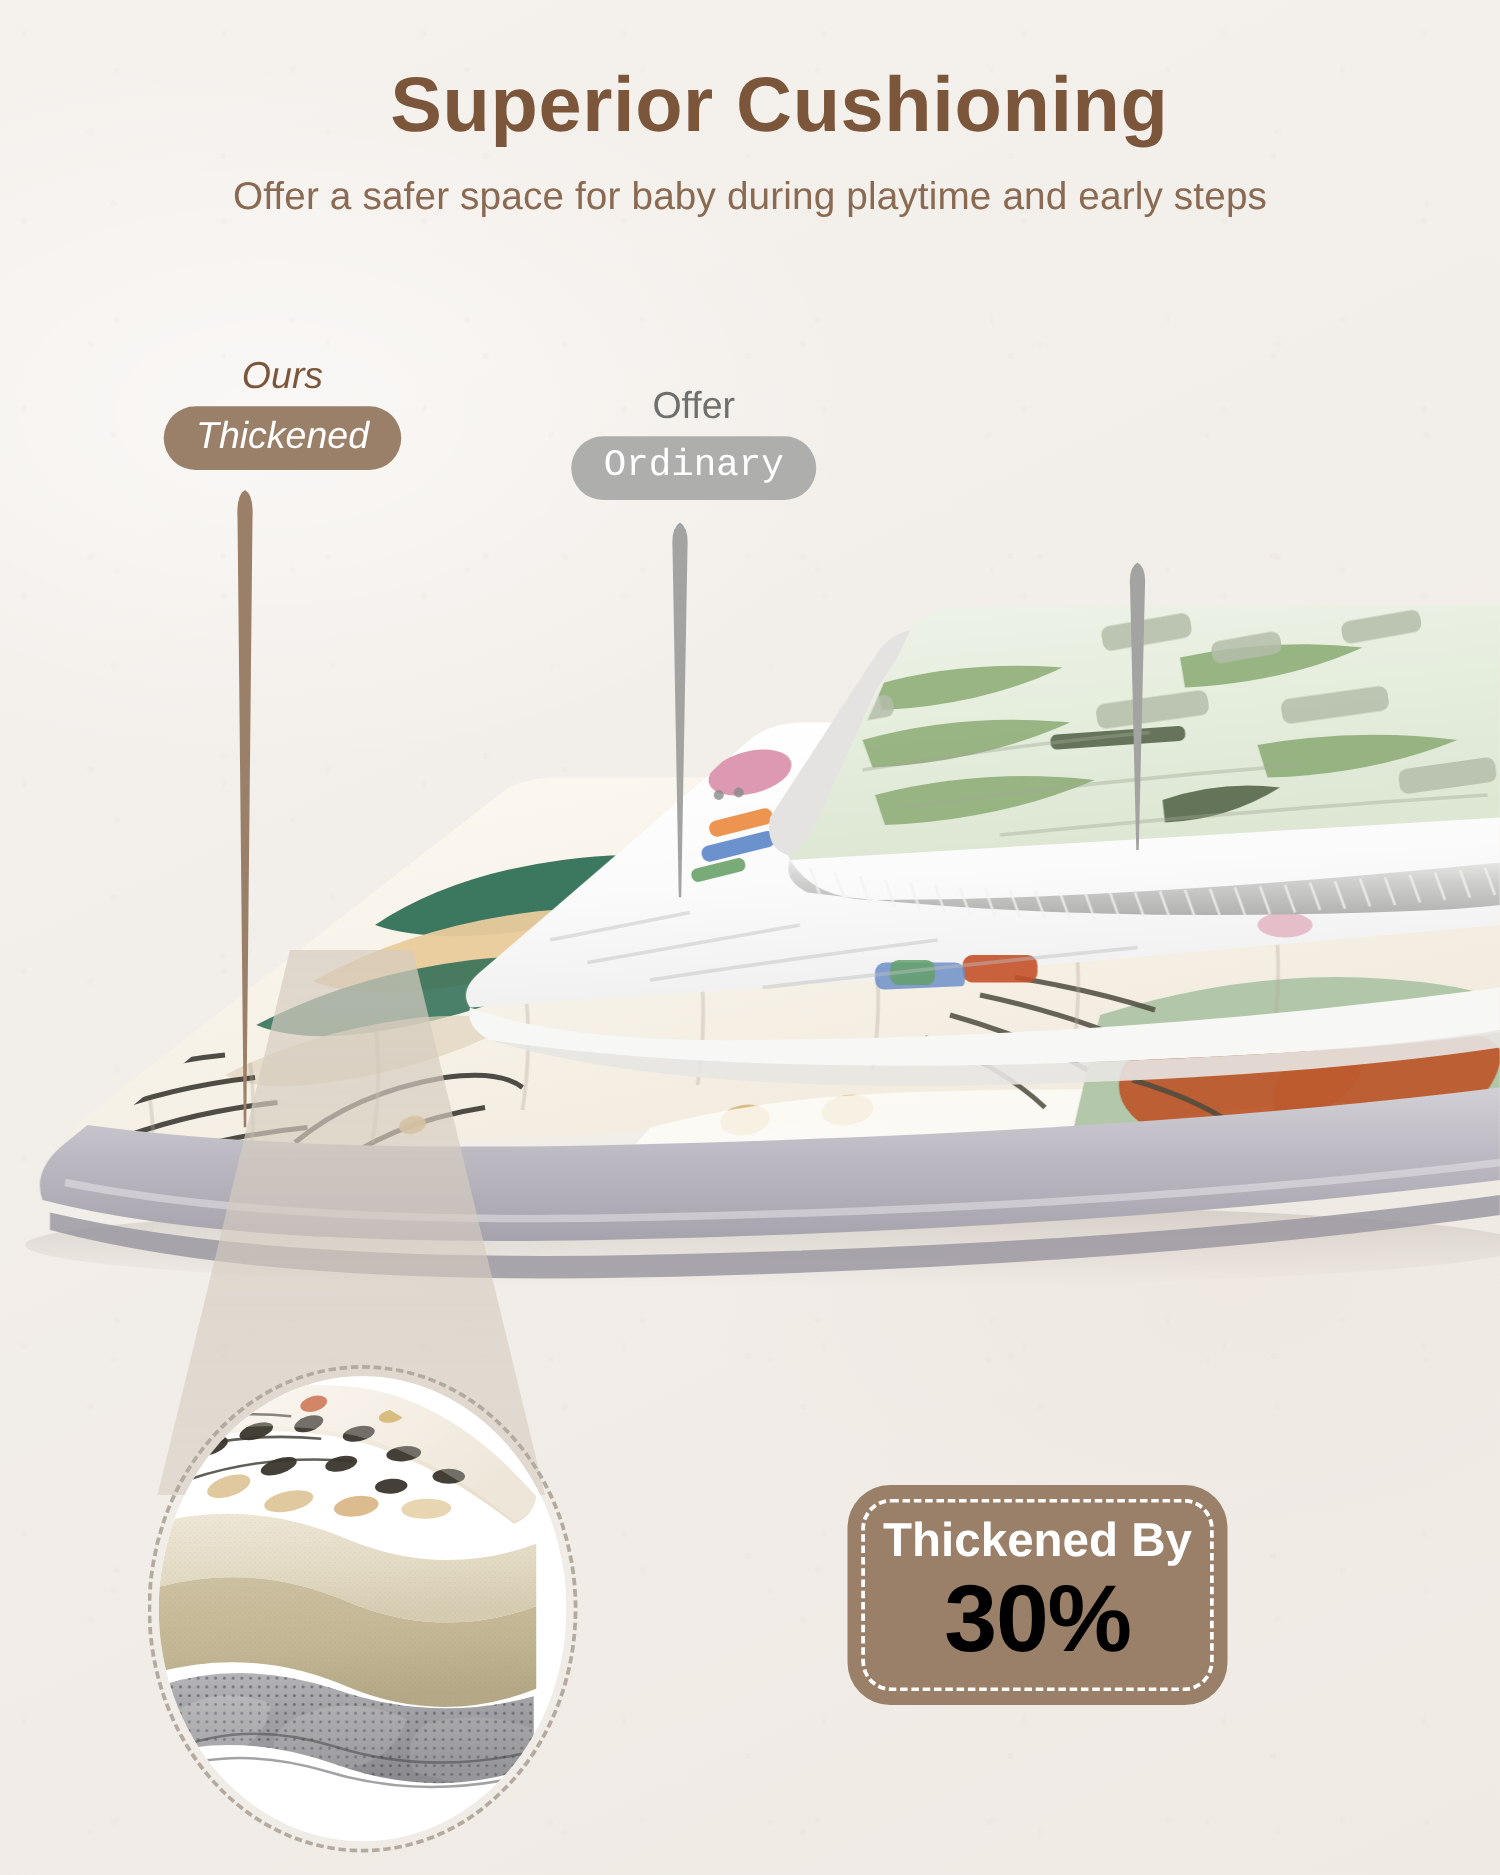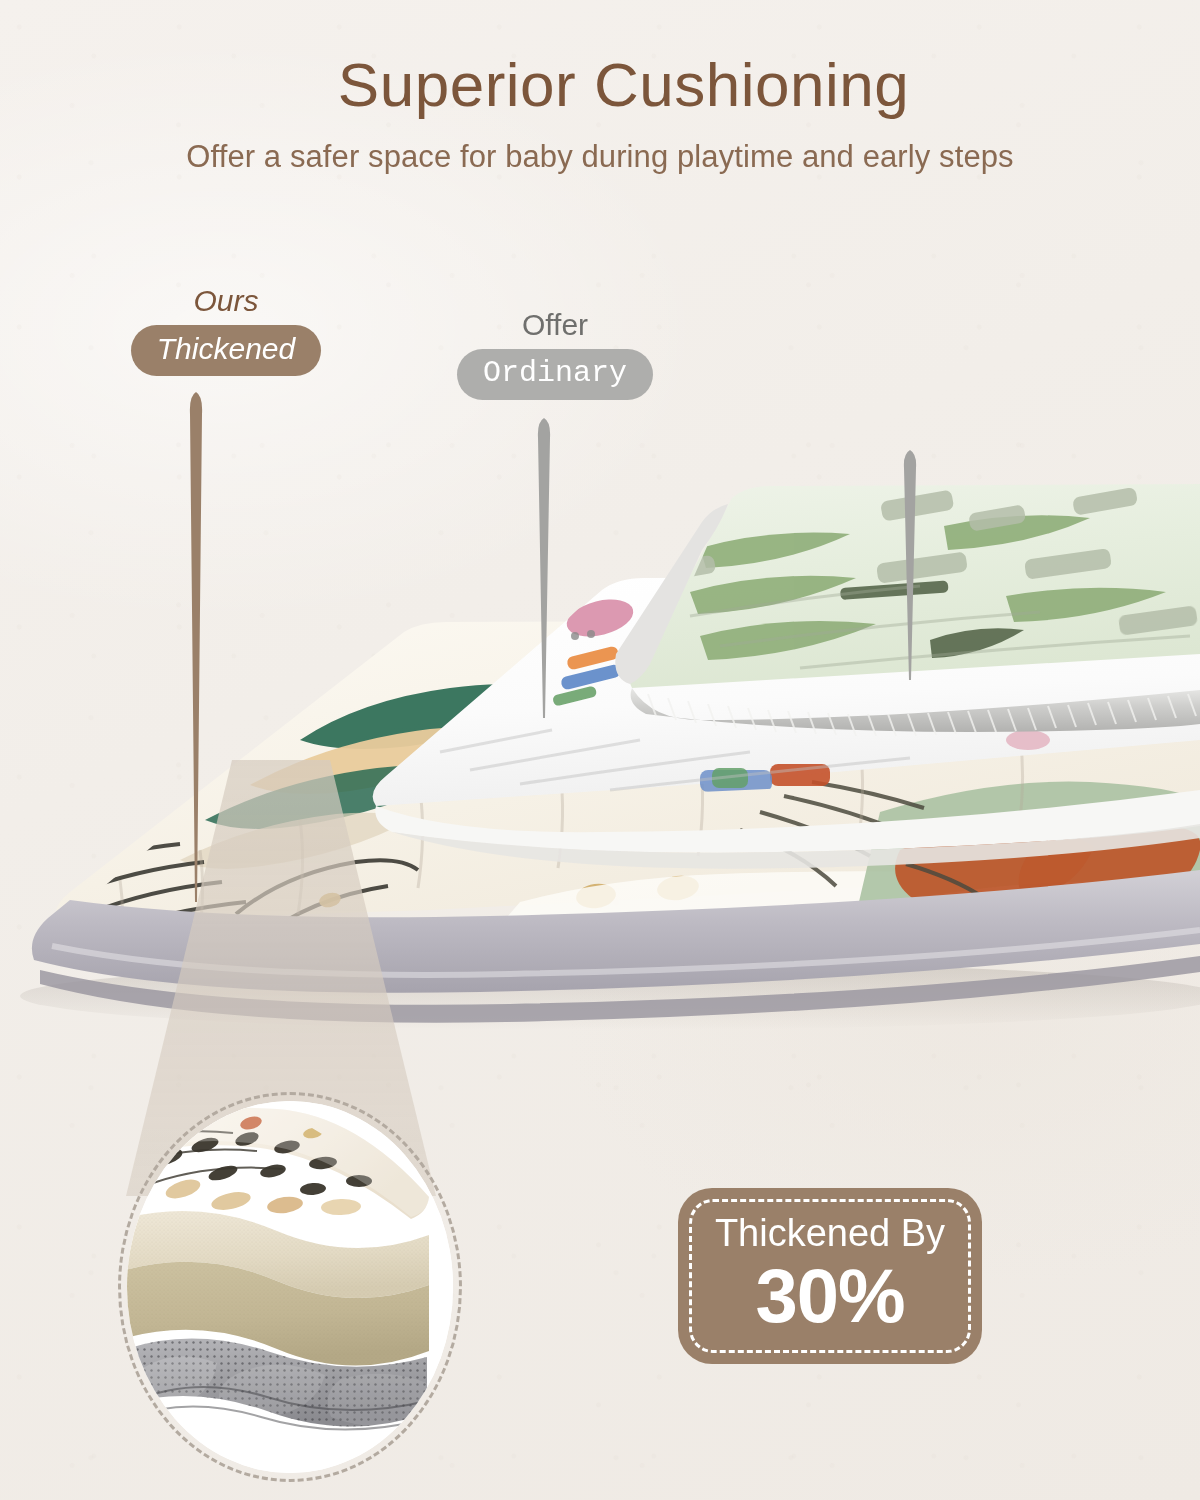--- a/index.html
+++ b/index.html
@@ -43,21 +43,21 @@
   
   #headline-block {
     position: absolute;
     top: 52px;
     left: 0;
     width: 1200px;
     text-align: center;
   }
   #page-title {
     font-size: 62px;
-    font-weight: normal;
+    font-weight: bold;
     letter-spacing: 0.5px;
     color: #7c563b;
     line-height: 1.05;
     white-space: nowrap;
     margin-left: 47px;
   }
   #page-subtitle {
     margin-top: 22px;
     font-size: 31px;
     color: #8a6a52;
@@ -157,30 +157,30 @@
     box-sizing: border-box;
   }
   #badge-line-1 {
     position: absolute;
     top: 24px;
     left: 0;
     width: 100%;
     text-align: center;
     color: #ffffff;
     font-size: 38px;
-    font-weight: normal;
+    font-weight: bold;
     white-space: nowrap;
   }
   #badge-line-2 {
     position: absolute;
     top: 64px;
     left: 0;
     width: 100%;
     text-align: center;
-    color: #ffffff;
+    color: #000000;
     font-size: 76px;
     font-weight: bold;
     letter-spacing: -1px;
     white-space: nowrap;
   }
 </style>
 </head>
 <body>
 
 <div id="stage">

